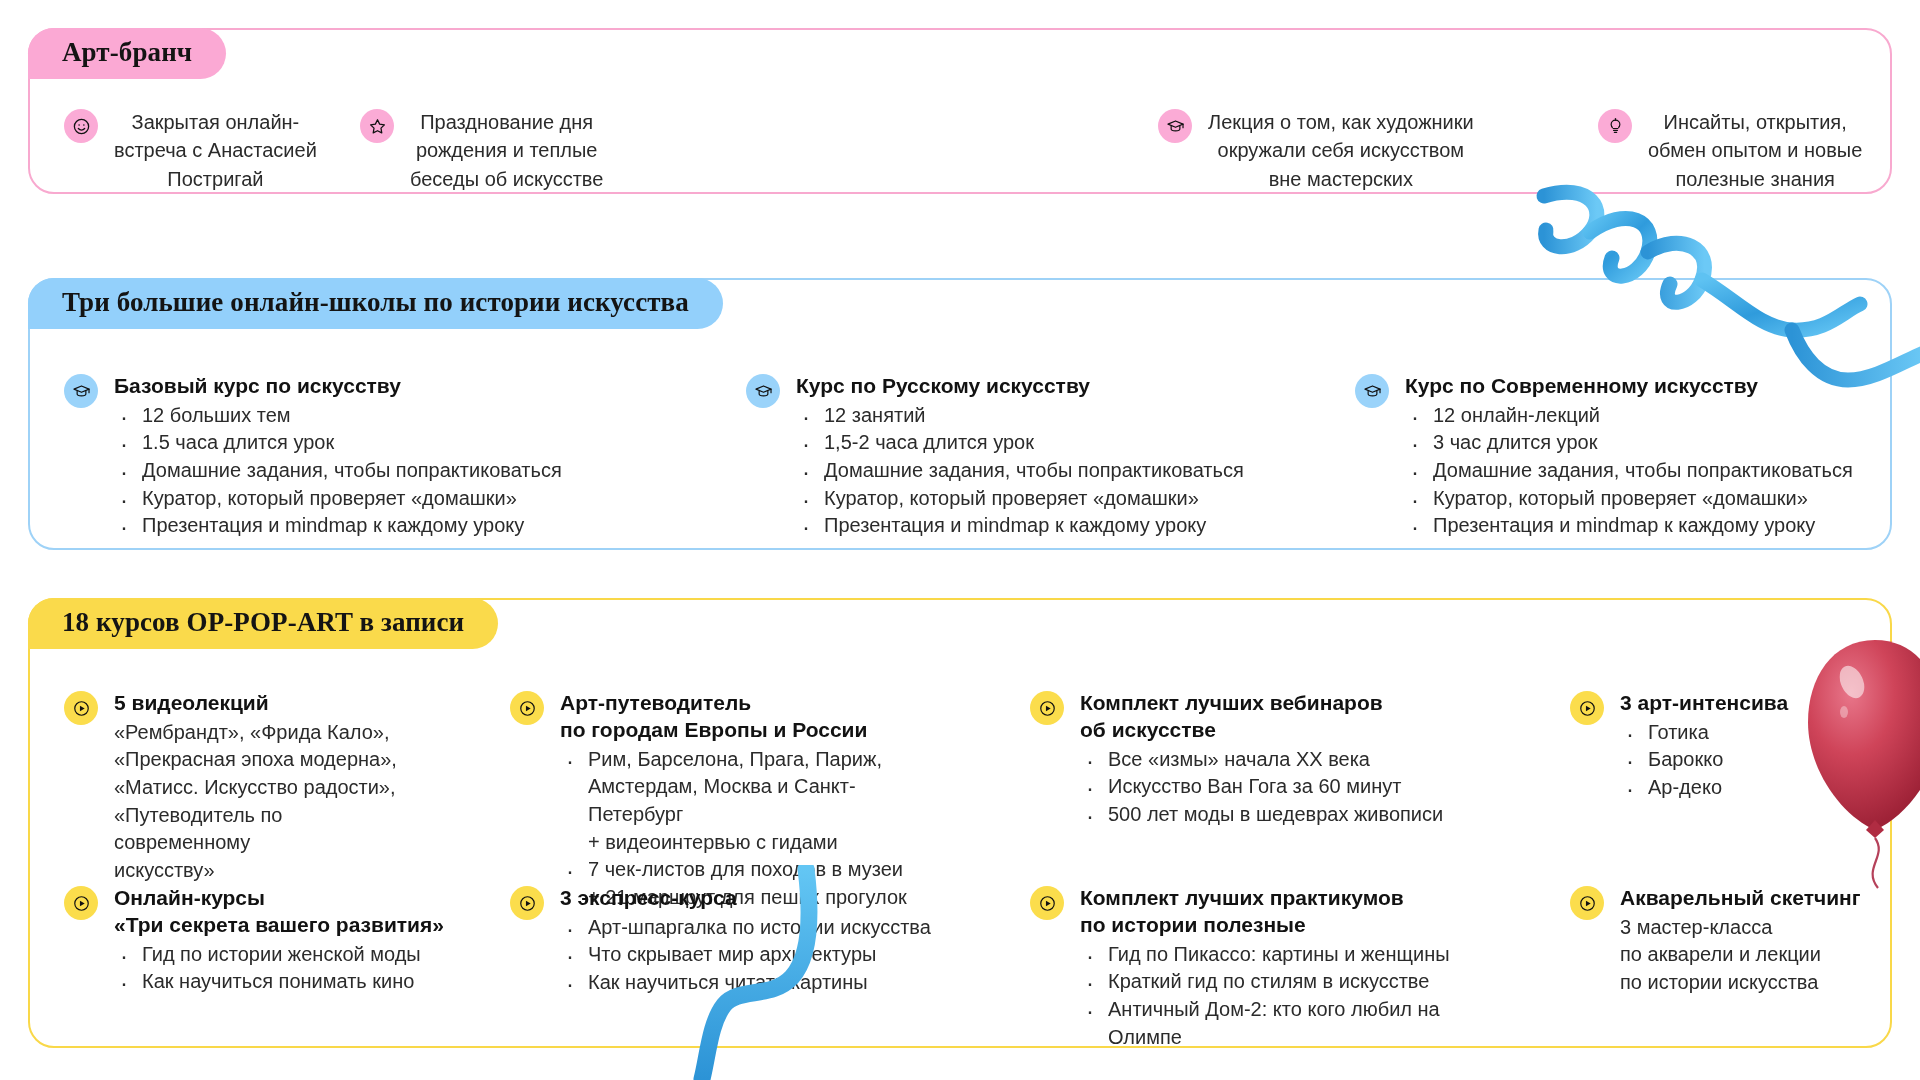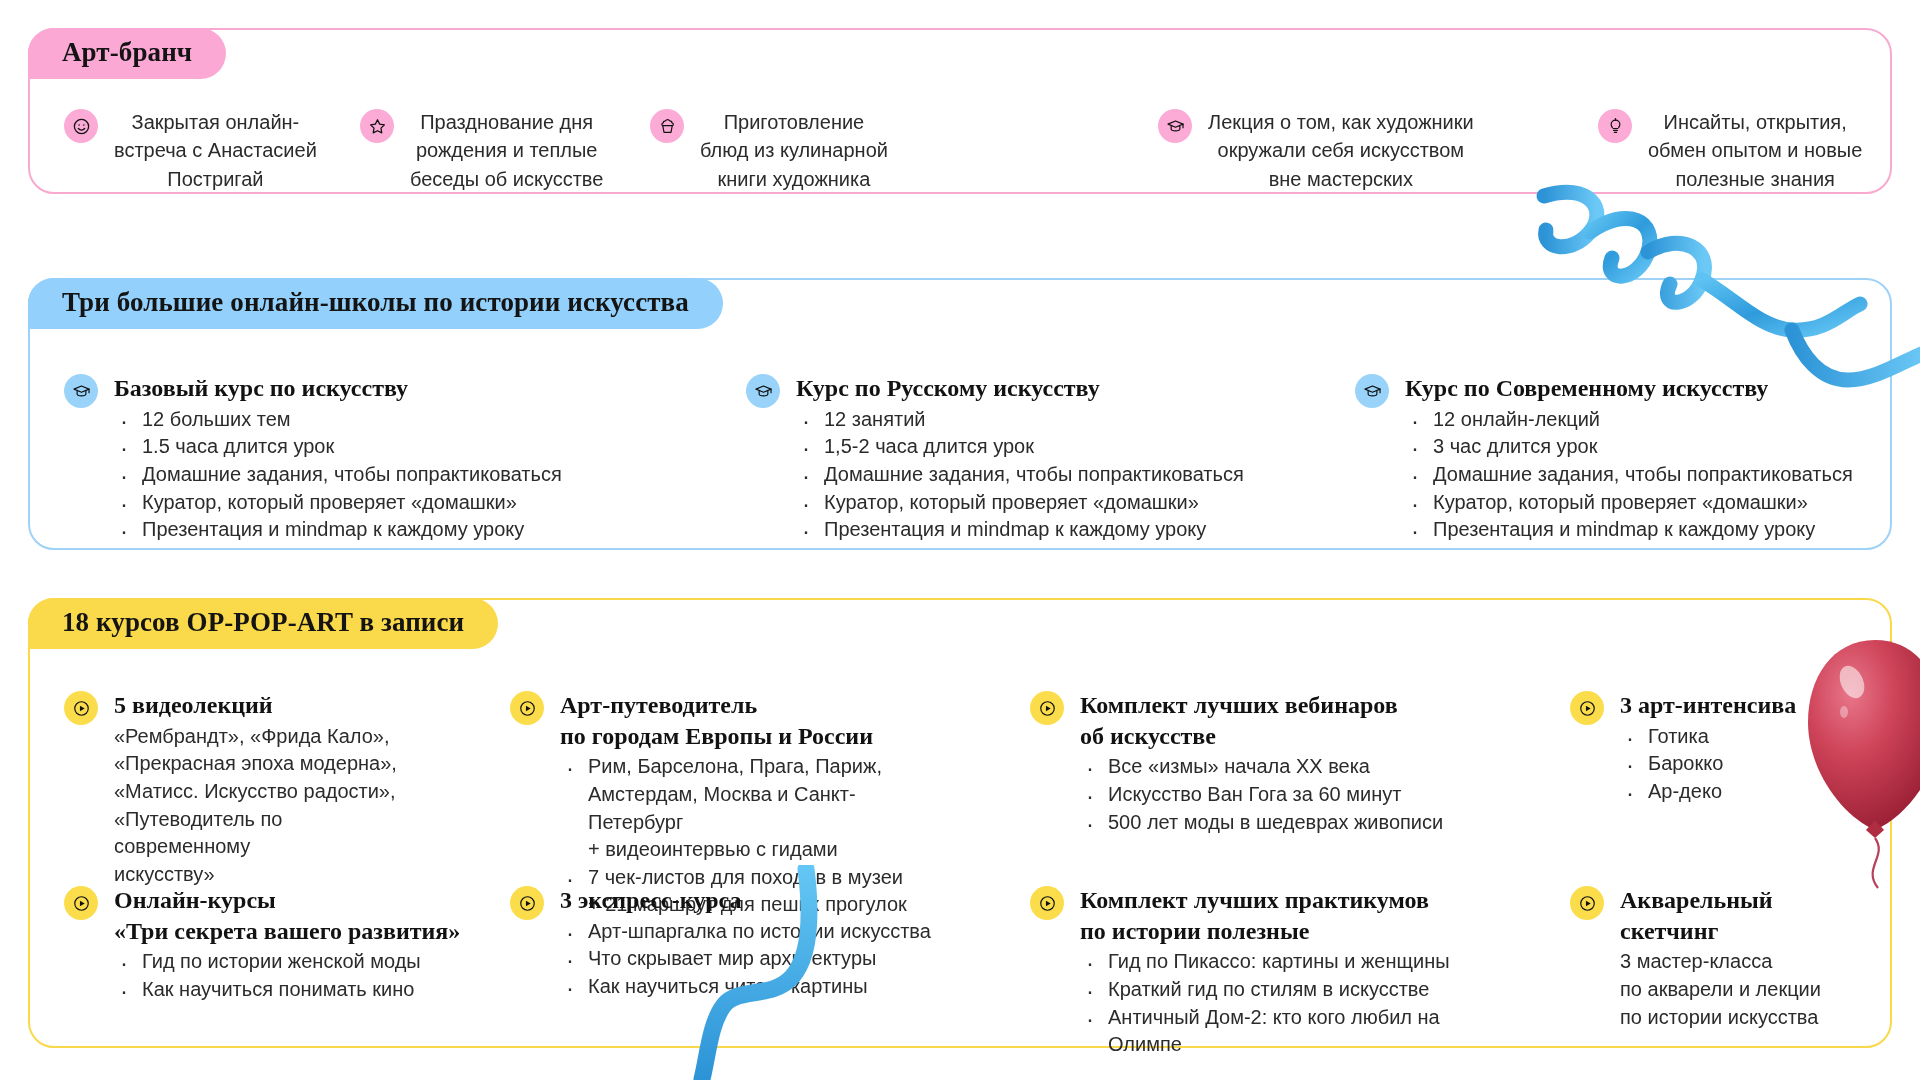--- a/index.html
+++ b/index.html
@@ -79,27 +79,26 @@
   }
   .bubble.pink   { background: #fbabd6; }
   .bubble.blue   { background: #9ad3fa; }
   .bubble.yellow { background: #fbdd4c; }
   .bubble svg { display: block; }
 
   .item-body {
     margin-left: 16px;
   }
   .item-title {
-    font-size: 24px;
+    font-size: 21px;
     font-weight: bold;
     line-height: 1.28;
     color: #121212;
     margin: 0 0 2px 0;
     white-space: pre-line;
-    font-family: Liberation Serif, serif;
   }
   .item-plain {
     font-size: 20px;
     line-height: 1.38;
     color: #2b2b2b;
     margin: 0;
     white-space: pre-line;
   }
   ul.bullets {
     list-style: none;
@@ -166,33 +165,20 @@
           <path d="M12 3.5l2.7 5.5 6 .9-4.3 4.2 1 6-5.4-2.8-5.4 2.8 1-6L3.3 9.9l6-.9z"></path>
         </svg>
       </span>
       <div class="item-body">
         <p class="item-plain">Празднование дня
 рождения и теплые
 беседы об искусстве</p>
       </div>
     </div>
 
-    <div class="item pink-item" style="left:620px; top:78px; width:290px;">
-      <span class="bubble pink">
-        <svg width="19" height="19" viewBox="0 0 24 24" fill="none" stroke="#111" stroke-width="1.5" stroke-linejoin="round">
-          <path d="M6 11h12l-1.6 8.5H7.6z"></path>
-          <path d="M6.5 11c-.9 0-1.6-.8-1.6-1.7 0-.9.7-1.6 1.6-1.7.1-1.6 1.4-2.8 3-2.8.6-1 1.6-1.6 2.7-1.6s2.1.6 2.6 1.6c1.6 0 2.9 1.2 3 2.8.9.1 1.6.8 1.6 1.7 0 .9-.7 1.7-1.6 1.7"></path>
-        </svg>
-      </span>
-      <div class="item-body">
-        <p class="item-plain">Приготовление
-блюд из кулинарной
-книги художника</p>
-      </div>
-    </div>
 
     <div class="item pink-item" style="left:1128px; top:78px; width:380px;">
       <span class="bubble pink">
         <svg width="19" height="19" viewBox="0 0 24 24" fill="none" stroke="#111" stroke-width="1.5" stroke-linejoin="round">
           <path d="M2.5 9L12 5l9.5 4L12 13z"></path>
           <path d="M6.5 11v4.2c0 1.4 2.5 2.4 5.5 2.4s5.5-1 5.5-2.4V11"></path>
           <path d="M21.5 9v4.5" stroke-linecap="round"></path>
         </svg>
       </span>
       <div class="item-body">

